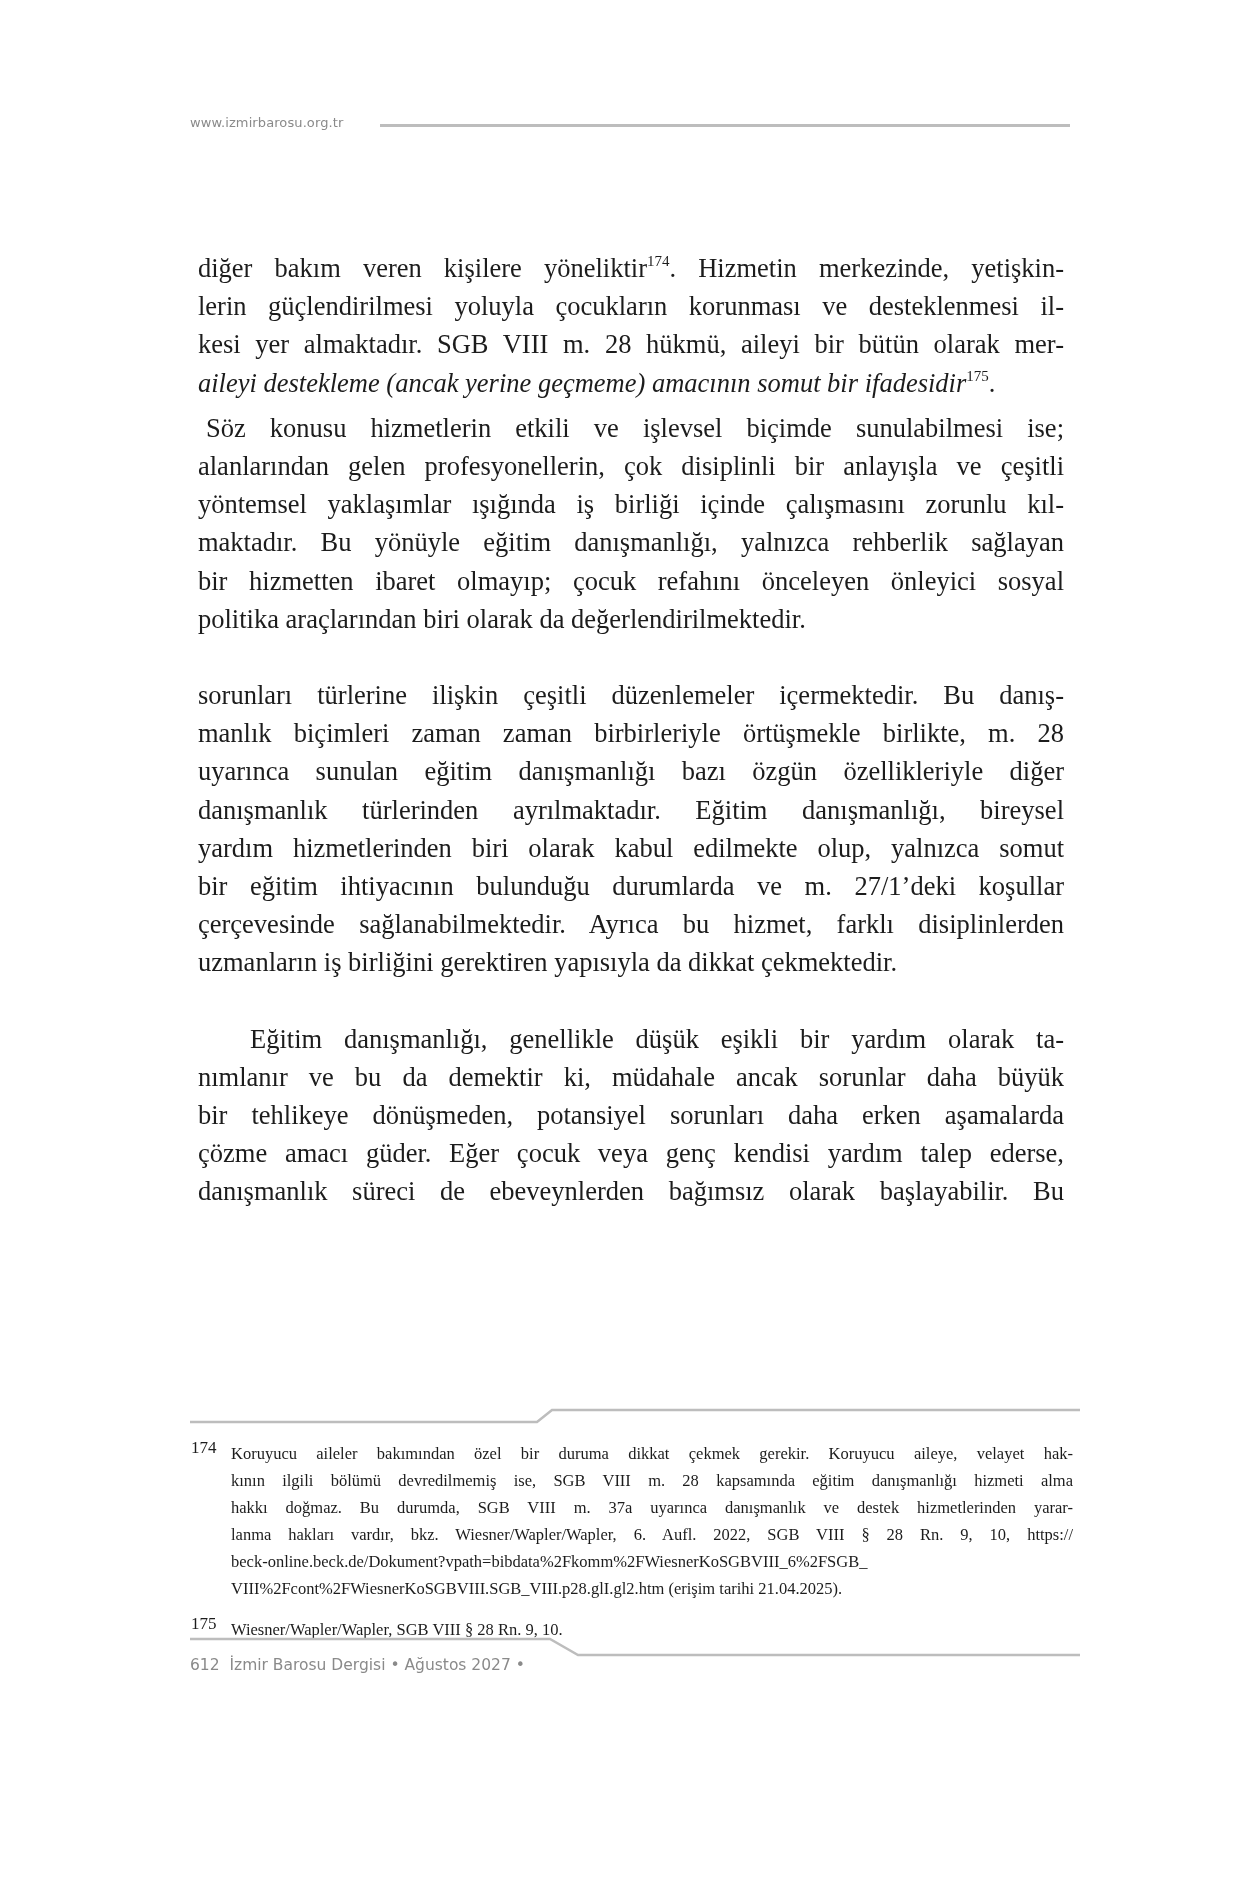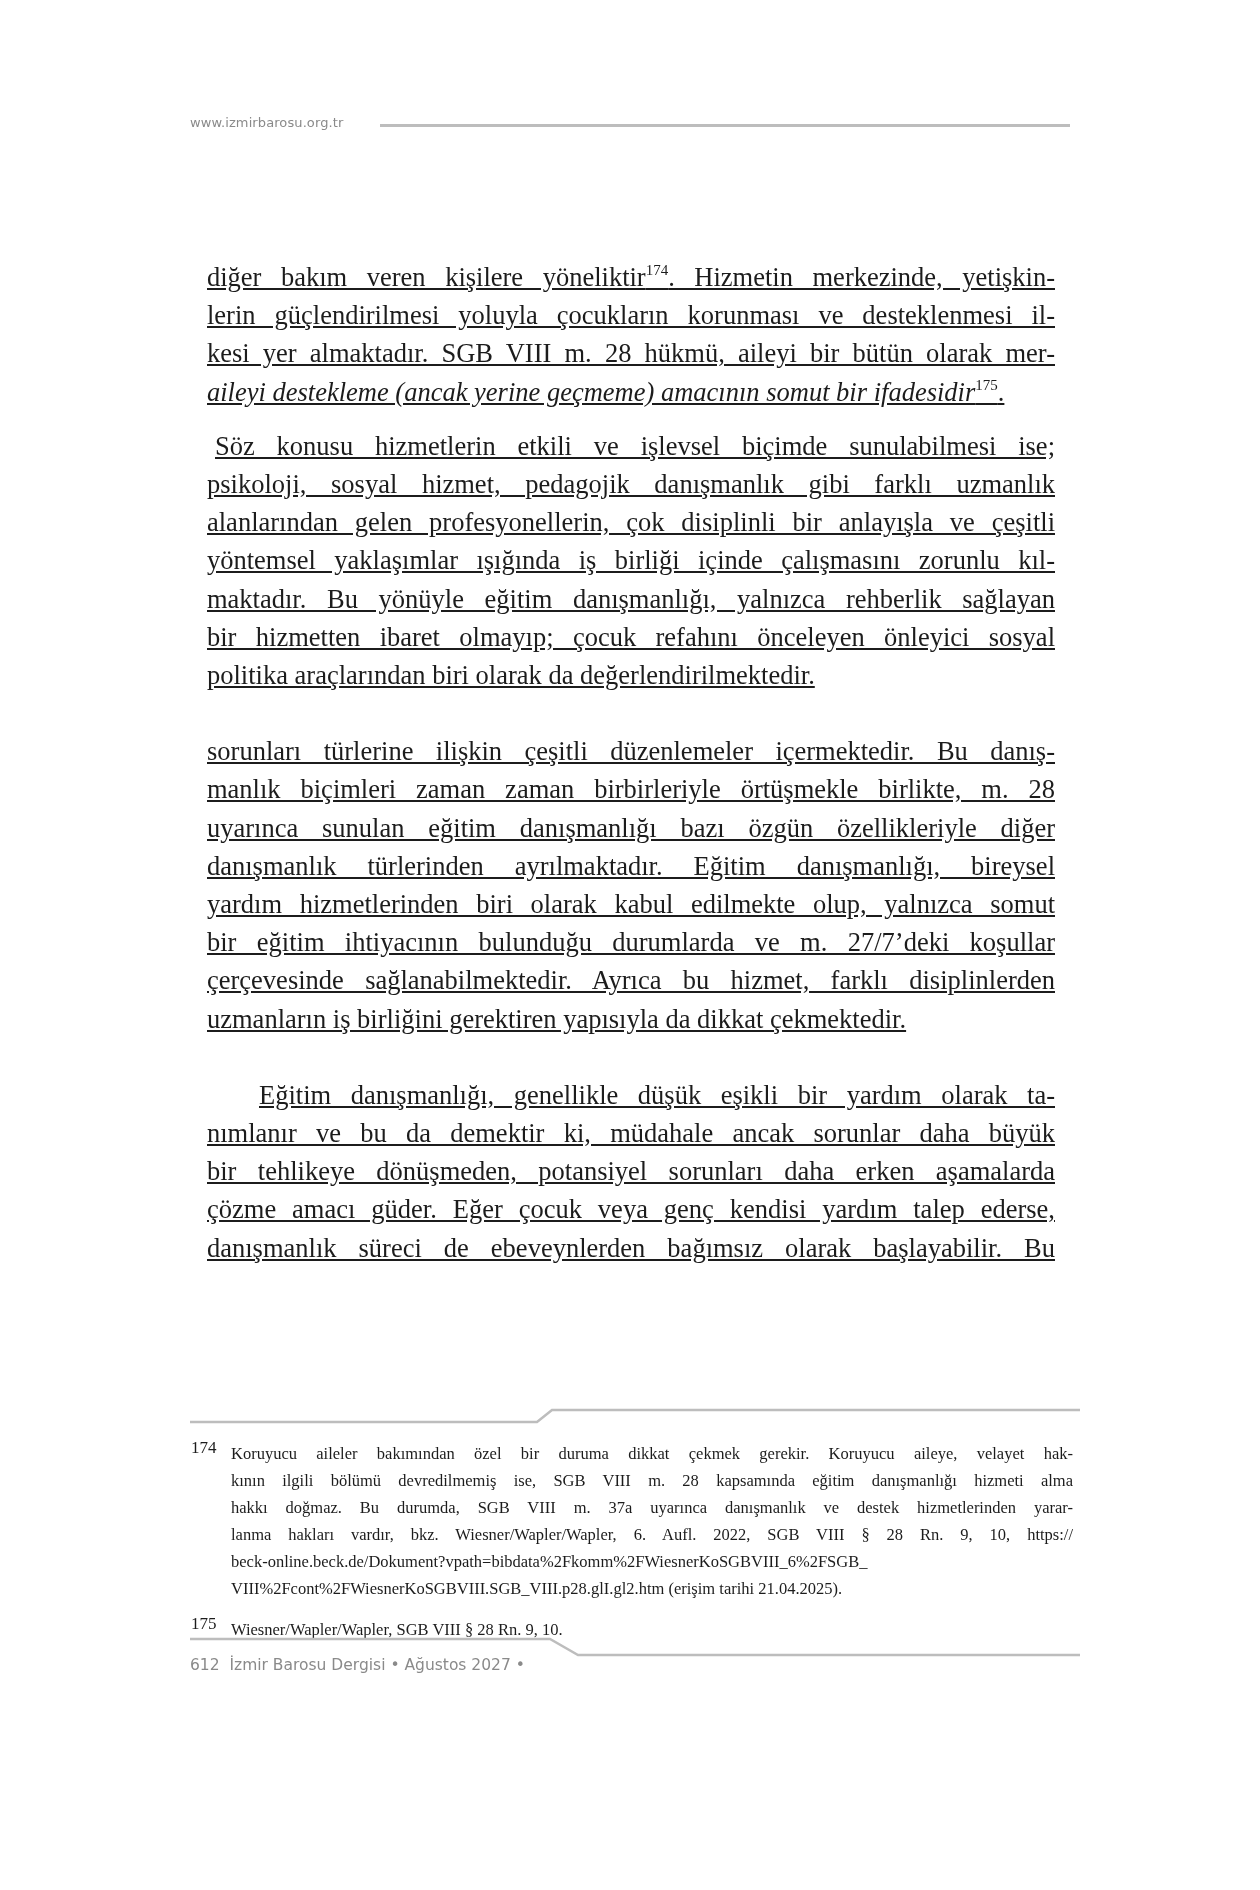--- a/index.html
+++ b/index.html
@@ -4,21 +4,21 @@
 <style>
   html, body { margin: 0; padding: 0; background: #ffffff; }
   body { width: 1260px; height: 1890px; position: relative; overflow: hidden; }
   .page { position: absolute; left: 0; top: 0; width: 1260px; height: 1822px; background: #fff; }
 
   .running-head { position: absolute; left: 190px; top: 113px; width: 880px; height: 20px; }
   .running-head .url { position: absolute; left: 0; top: 0; font-family: "DejaVu Sans", sans-serif; font-size: 13px; color: #8a8a8a; letter-spacing: 0.1px; line-height: 20px; }
   .running-head .rule { position: absolute; left: 190px; right: 0; top: 11px; height: 3px; background: #bdbdbd; }
 
   .body-text { position: absolute; left: 191px; top: 242px; width: 880px; font-family: "Liberation Serif", "DejaVu Serif", serif; font-size: 26.5px; line-height: 38.2px; color: #1c1c1c; text-align: justify; }
-  .body-text p { margin: 16px; text-decoration: underline; }
+  .body-text p { margin: 7px; }
   .body-text p.gap { margin-top: 38px; }
   .body-text sup { font-size: 15px; line-height: 0; vertical-align: 11px; }
   .body-text em { font-style: italic; }
   .line { display: block; text-align: justify; text-align-last: justify; white-space: nowrap; }
   .line.last { text-align-last: left; }
 
   .fn-rule { position: absolute; left: 190px; top: 1405px; width: 890px; height: 20px; }
 
   .footnotes { position: absolute; left: 191px; top: 1440px; width: 882px; font-family: "Liberation Serif", "DejaVu Serif", serif; font-size: 16.5px; line-height: 27px; color: #1c1c1c; }
   .fn { position: relative; padding-left: 40px; }
@@ -42,35 +42,34 @@
   <div class="body-text">
     <p>
       <span class="line"><span>diğer bakım veren kişilere yöneliktir</span><sup>174</sup><span>. Hizmetin merkezinde, yetişkin-</span></span>
       <span class="line">lerin güçlendirilmesi yoluyla çocukların korunması ve desteklenmesi il-</span>
       <span class="line">kesi yer almaktadır. SGB VIII m. 28 hükmü, aileyi bir bütün olarak mer-</span>
       <span class="line last"><em>aileyi destekleme (ancak yerine geçmeme) amacının somut bir ifadesidir</em><sup>175</sup><span>.</span></span>
     </p>
 
     <p>
       <span class="line" style="padding-left:8px;">Söz konusu hizmetlerin etkili ve işlevsel biçimde sunulabilmesi ise;</span>
-      <span class="line">psikoloji, sosyal hizmet, pedagojik danışmanlık gibi farklı uzmanlık</span>
       <span class="line">alanlarından gelen profesyonellerin, çok disiplinli bir anlayışla ve çeşitli</span>
       <span class="line">yöntemsel yaklaşımlar ışığında iş birliği içinde çalışmasını zorunlu kıl-</span>
       <span class="line">maktadır. Bu yönüyle eğitim danışmanlığı, yalnızca rehberlik sağlayan</span>
       <span class="line">bir hizmetten ibaret olmayıp; çocuk refahını önceleyen önleyici sosyal</span>
       <span class="line last">politika araçlarından biri olarak da değerlendirilmektedir.</span>
     </p>
 
     <p class="gap">
       <span class="line">sorunları türlerine ilişkin çeşitli düzenlemeler içermektedir. Bu danış-</span>
       <span class="line">manlık biçimleri zaman zaman birbirleriyle örtüşmekle birlikte, m. 28</span>
       <span class="line">uyarınca sunulan eğitim danışmanlığı bazı özgün özellikleriyle diğer</span>
       <span class="line">danışmanlık türlerinden ayrılmaktadır. Eğitim danışmanlığı, bireysel</span>
       <span class="line">yardım hizmetlerinden biri olarak kabul edilmekte olup, yalnızca somut</span>
-      <span class="line">bir eğitim ihtiyacının bulunduğu durumlarda ve m. 27/7’deki koşullar</span>
+      <span class="line">bir eğitim ihtiyacının bulunduğu durumlarda ve m. 27/1’deki koşullar</span>
       <span class="line">çerçevesinde sağlanabilmektedir. Ayrıca bu hizmet, farklı disiplinlerden</span>
       <span class="line last">uzmanların iş birliğini gerektiren yapısıyla da dikkat çekmektedir.</span>
     </p>
 
     <p class="gap">
       <span class="line" style="padding-left:52px;">Eğitim danışmanlığı, genellikle düşük eşikli bir yardım olarak ta-</span>
       <span class="line">nımlanır ve bu da demektir ki, müdahale ancak sorunlar daha büyük</span>
       <span class="line">bir tehlikeye dönüşmeden, potansiyel sorunları daha erken aşamalarda</span>
       <span class="line">çözme amacı güder. Eğer çocuk veya genç kendisi yardım talep ederse,</span>
       <span class="line">danışmanlık süreci de ebeveynlerden bağımsız olarak başlayabilir. Bu</span>

